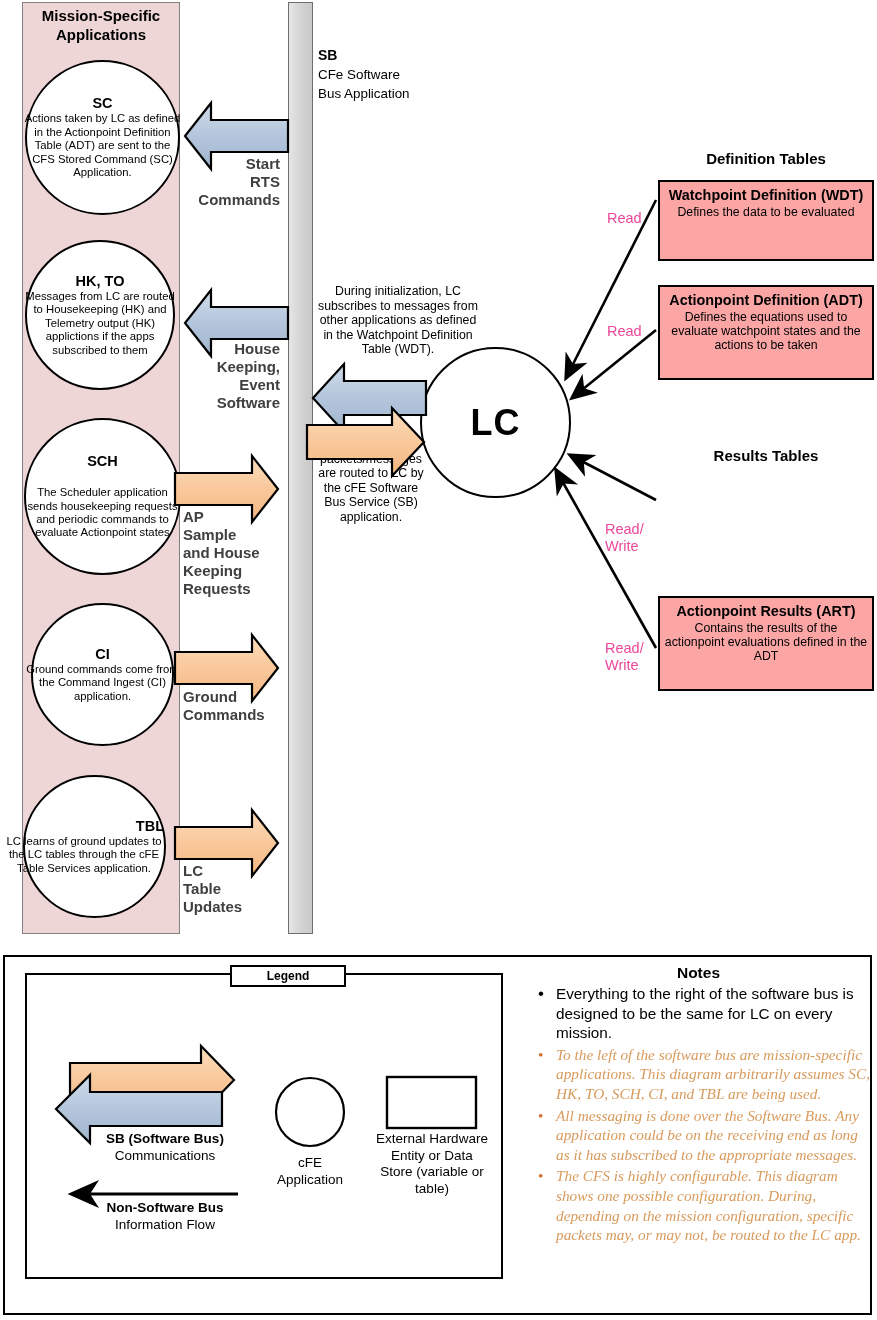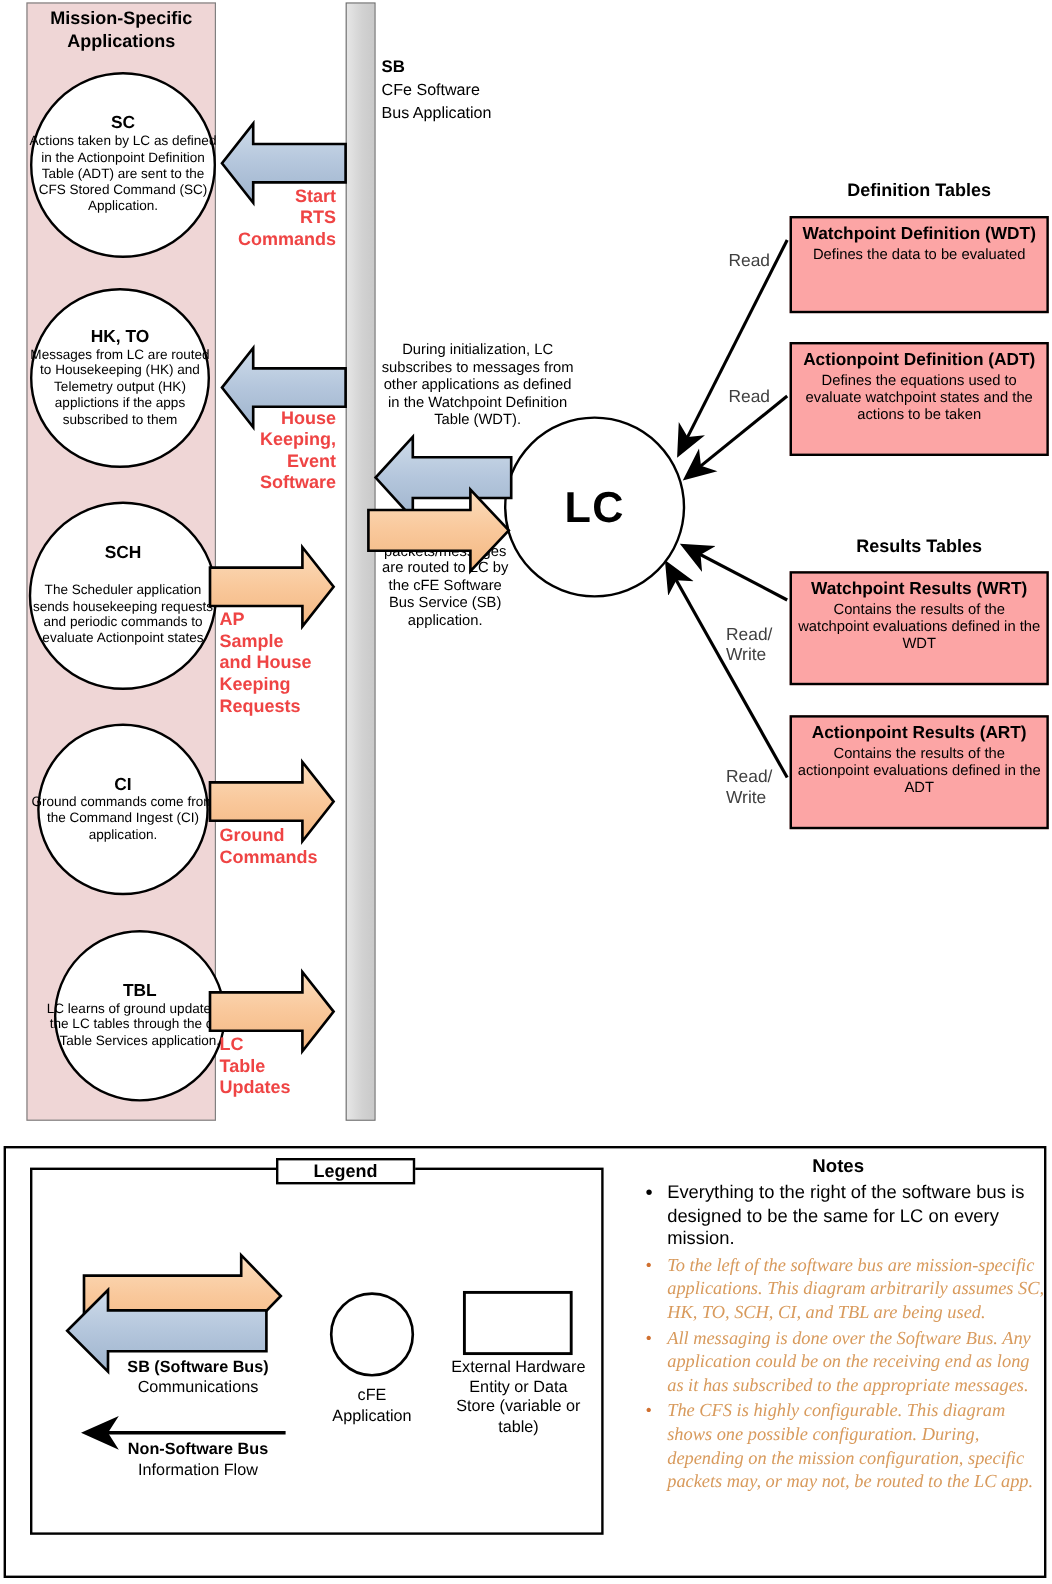--- a/index.html
+++ b/index.html
@@ -81,21 +81,21 @@
     line-height: 19px;
   }
   #sb-label .sb-abbr { font-weight: bold; font-size: 14px; }
 
   
   .arrow-label {
     position: absolute;
     font-weight: bold;
     font-size: 15px;
     line-height: 18px;
-    color: #ef4444;
+    color: #404040;
   }
   .arrow-label.right-flow { text-align: left; }
   .arrow-label.left-flow { text-align: right; }
 
   
   .bus-note {
     position: absolute;
     font-size: 12.3px;
     line-height: 14.6px;
   }
@@ -155,21 +155,21 @@
   #box-wdt { top: 180px; height: 81px; }
   #box-adt { top: 285px; height: 95px; }
   #box-wrt { top: 476px; height: 95px; }
   #box-art { top: 596px; height: 95px; }
 
   
   .rw-label {
     position: absolute;
     font-size: 14.5px;
     line-height: 17px;
-    color: #404040;
+    color: #ec4899;
   }
 
   
   #bottom-box {
     left: 3px; top: 955px;
     width: 869px; height: 360px;
     border: 2px solid #000;
     box-sizing: border-box;
     background: #fff;
   }
@@ -181,21 +181,21 @@
     background: #fff;
   }
   #legend-title-tab {
     left: 230px; top: 965px;
     width: 116px; height: 22px;
     border: 2px solid #000;
     background: #fff;
     box-sizing: border-box;
     text-align: center;
     font-weight: bold;
-    font-size: 15px;
+    font-size: 12px;
     line-height: 19px;
   }
   .legend-caption {
     position: absolute;
     text-align: center;
     font-size: 13.5px;
     line-height: 16.5px;
   }
   .legend-caption .cap-bold { font-weight: bold; }
 
@@ -268,21 +268,21 @@
   <div class="app-circle" style="left:24px; top:418px; width:157px; height:157px;gap:16px;">
     <div class="app-name">SCH</div>
     <div class="app-desc">The Scheduler application sends housekeeping requests and periodic commands to evaluate Actionpoint states</div>
   </div>
 
   <div class="app-circle" style="left:31px; top:603px; width:143px; height:143px;">
     <div class="app-name">CI</div>
     <div class="app-desc">Ground commands come from the Command Ingest (CI) application.</div>
   </div>
 
-  <div class="app-circle" style="left:45px; top:775px; width:143px; height:143px;">
+  <div class="app-circle" style="left:23px; top:775px; width:143px; height:143px;align-items:flex-end;">
     <div class="app-name">TBL</div>
     <div class="app-desc">LC learns of ground updates to the LC tables through the cFE Table Services application.</div>
   </div>
 
   <div class="abs" id="sb-bar"></div>
   <div class="abs" id="sb-label">
     <div class="sb-abbr">SB</div>
     <div>CFe Software</div>
     <div>Bus Application</div>
   </div>
@@ -332,24 +332,20 @@
   <div class="data-box" id="box-wdt">
     <div class="box-title">Watchpoint Definition (WDT)</div>
     <div class="box-desc">Defines the data to be evaluated</div>
   </div>
 
   <div class="data-box" id="box-adt">
     <div class="box-title">Actionpoint Definition (ADT)</div>
     <div class="box-desc">Defines the equations used to evaluate watchpoint states and the actions to be taken</div>
   </div>
 
-  <div class="data-box" id="box-wrt">
-    <div class="box-title">Watchpoint Results (WRT)</div>
-    <div class="box-desc">Contains the results of the watchpoint evaluations defined in the WDT</div>
-  </div>
 
   <div class="data-box" id="box-art">
     <div class="box-title">Actionpoint Results (ART)</div>
     <div class="box-desc">Contains the results of the actionpoint evaluations defined in the ADT</div>
   </div>
 
   <div class="rw-label" style="left:607px; top:210px;">Read</div>
   <div class="rw-label" style="left:607px; top:323px;">Read</div>
   <div class="rw-label" style="left:605px; top:521px;">
     <div>Read/</div>

